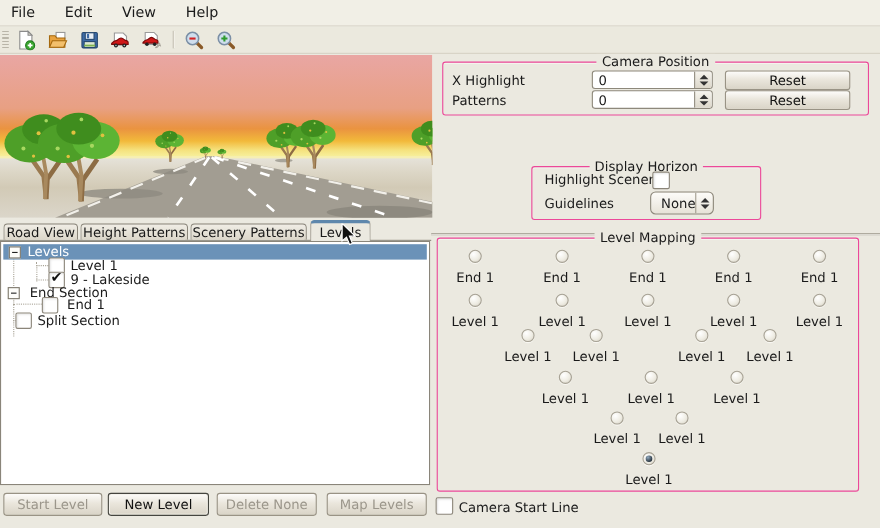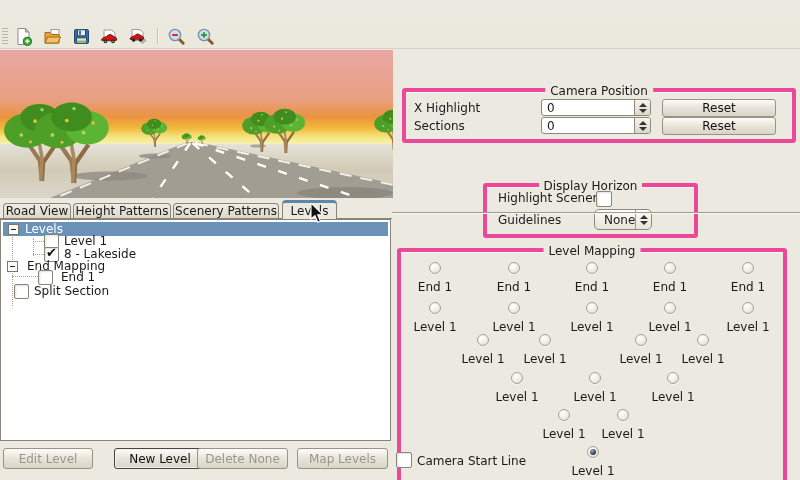--- a/index.html
+++ b/index.html
@@ -10,38 +10,38 @@
   
   #menubar{left:0;top:0;width:800px;height:24px;background:#f1efe6;border-bottom:1px solid #dad6ca;
            display:flex;align-items:center;padding-left:10px;box-sizing:border-box;}
   .menuitem{font-size:13px;margin-right:27px;cursor:default;}
   #toolbar{left:0;top:25px;width:800px;height:23px;background:#ebe9de;border-bottom:1px solid #d6d2c5;}
   .grip{position:absolute;left:2px;top:3px;width:6px;height:17px;
         background:repeating-linear-gradient(to bottom,#b9b5a8 0 1px,transparent 1px 3px);}
   .tbtn{position:absolute;top:1px;width:22px;height:21px;display:flex;align-items:center;justify-content:center;}
   .tsep{position:absolute;left:157px;top:3px;width:1px;height:16px;background:#c4c0b2;border-right:1px solid #f7f5ee;}
   
-  .group{position:absolute;border:4px solid #ec4899;border-radius:3px;box-shadow:inset 0 1px 0 #f8f7f2;margin-top:32px;}
+  .group{position:absolute;border:1px solid #ec4899;border-radius:3px;box-shadow:inset 0 1px 0 #f8f7f2;}
   .gtitle{position:absolute;top:-8px;left:50%;transform:translateX(-50%);background:#ebe9e0;
           padding:0 5px;white-space:nowrap;}
   .glabel{position:absolute;white-space:nowrap;}
   
   .spin{position:absolute;display:flex;background:#fff;border:1px solid #8d887b;border-radius:3px;
         box-sizing:border-box;overflow:hidden;}
   .spin .val{flex:1;padding:1px 4px 0 5px;font-size:12px;}
   .spin .arrows{width:15px;border-left:1px solid #8d887b;background:linear-gradient(#f6f4ee,#dcd7ca);
         display:flex;flex-direction:column;align-items:center;justify-content:center;gap:2px;}
   .aru{width:0;height:0;border-left:4px solid transparent;border-right:4px solid transparent;border-bottom:4px solid #333;}
   .ard{width:0;height:0;border-left:4px solid transparent;border-right:4px solid transparent;border-top:4px solid #333;}
   .btn{position:absolute;height:21px;box-sizing:border-box;border:1px solid #999385;border-radius:3px;
        background:linear-gradient(#fdfcfa,#eae6dc 45%,#d9d4c7);display:flex;align-items:center;justify-content:center;
        font-size:12px;color:#111;cursor:default;}
   .btn.small{height:18px;}
   .btn.disabled{color:#9b968b;}
-  .btn.default{border-color:#45453f;box-shadow:inset 0 0 0 1px #f4f2ec;margin-left:16px;}
+  .btn.default{border-color:#45453f;box-shadow:inset 0 0 0 1px #f4f2ec;}
   .cb{position:absolute;width:13px;height:13px;background:#fff;border:1px solid #8b8579;border-radius:2px;
       box-shadow:inset 1px 1px 2px rgba(0,0,0,.12);box-sizing:content-box;}
   .cb .tick{position:absolute;left:1px;top:-3px;font-size:13px;font-weight:bold;color:#101010;display:none;}
   .cb.checked .tick{display:block;}
   .radio{position:absolute;width:12px;height:12px;border-radius:50%;box-sizing:border-box;
          background:radial-gradient(circle at 35% 30%,#ffffff,#efede4 55%,#d7d2c4);
          border:1px solid #a7a295;box-shadow:0 1px 0 #f8f7f2;}
   .radio.sel::after{content:"";position:absolute;left:2px;top:2px;width:6px;height:6px;border-radius:50%;
          background:radial-gradient(circle at 35% 30%,#93abc0,#232f3a 75%);}
   .maplabel{position:absolute;width:64px;text-align:center;font-size:12px;}
@@ -75,20 +75,26 @@
   .combo .val{flex:1;display:flex;align-items:center;padding-left:9px;font-size:12px;}
   .combo .arrows{width:17px;border-left:1px solid #a29d90;display:flex;flex-direction:column;
          align-items:center;justify-content:center;gap:2px;}
   #cursor{z-index:50;pointer-events:none;}
 </style>
 </head>
 <body>
 
 <div id="app">
 
+  <div id="menubar" class="abs">
+      <span class="menuitem">File</span>
+      <span class="menuitem">Edit</span>
+      <span class="menuitem">View</span>
+      <span class="menuitem">Help</span>
+    </div>
 
   <div id="toolbar" class="abs">
     <div class="grip"></div>
     <div class="tbtn" style="left:12px">
       <svg width="19" height="19" viewBox="0 0 19 19">
         <path d="M4 1.5 h7.5 l3.5 3.5 v12.5 h-11 z" fill="#fff" stroke="#8b8b8b"></path>
         <path d="M11.5 1.5 l3.5 3.5 h-3.5 z" fill="#d9d5c9" stroke="#8b8b8b"></path>
         <circle cx="13.4" cy="14.3" r="4.1" fill="#3aa62f" stroke="#1d7a1d"></circle>
         <path d="M13.4 12.1 v4.4 M11.2 14.3 h4.4" stroke="#fff" stroke-width="1.5"></path>
       </svg>
@@ -205,21 +211,21 @@
     <span class="gtitle">Camera Position</span>
     <span class="glabel" style="left:8px;top:9px">X Highlight</span>
     <div class="spin" style="left:135px;top:7px;width:110px;height:17px">
       <span class="val">0</span>
       <span class="arrows">
           <span class="aru"></span>
           <span class="ard"></span>
         </span>
     </div>
     <div class="btn small" style="left:256px;top:7px;width:114px">Reset</div>
-    <span class="glabel" style="left:8px;top:27px">Sections</span>
+    <span class="glabel" style="left:8px;top:27px">Patterns</span>
     <div class="spin" style="left:135px;top:25px;width:110px;height:17px">
       <span class="val">0</span>
       <span class="arrows">
           <span class="aru"></span>
           <span class="ard"></span>
         </span>
     </div>
     <div class="btn small" style="left:256px;top:25px;width:114px">Reset</div>
   </div>
 
@@ -256,23 +262,23 @@
     <div class="dot-h" style="left:11px;top:71px;width:3px"></div>
   <div class="treesel">
         <span class="texp" style="left: 5px; top: 2px; position: absolute;"></span>
         <span style="margin-left: 22px;">Levels</span>
       </div>
       <div class="cb" style="left: 43px; top: 14px;"></div>
       <div class="trow" style="left: 63px; top: 14px;">Level 1</div>
       <div class="cb checked" style="left: 43px; top: 27px;">
         <span class="tick">✔</span>
       </div>
-      <div class="trow" style="left: 63px; top: 27px;">8 - Lakeside</div>
+      <div class="trow" style="left: 63px; top: 27px;">9 - Lakeside</div>
       <span class="texp" style="left: 6px; top: 41px;"></span>
-      <div class="trow" style="left: 26px; top: 39px;">End Mapping</div>
+      <div class="trow" style="left: 26px; top: 39px;">End Section</div>
       <div class="cb" style="left: 37px; top: 50px;"></div>
       <div class="trow" style="left: 60px; top: 50px;">End 1</div>
       <div class="cb" style="left: 13px; top: 64px;"></div>
       <div class="trow" style="left: 33px; top: 64px;">Split Section</div>
     </div>
 
   <div id="mapgroup" class="group" style="left:397px;top:216px;width:382px;height:229px">
     <span class="gtitle">Level Mapping</span>
   <div class="radio" style="left: 28px; top: 10px;"></div>
       <div class="maplabel" style="left: 2px; top: 28px;">End 1</div>
@@ -310,21 +316,21 @@
       <div class="maplabel" style="left: 240px; top: 138px;">Level 1</div>
       <div class="radio" style="left: 157px; top: 157px;"></div>
       <div class="maplabel" style="left: 131px; top: 175px;">Level 1</div>
       <div class="radio" style="left: 216px; top: 157px;"></div>
       <div class="maplabel" style="left: 190px; top: 175px;">Level 1</div>
       <div class="radio sel" style="left: 186px; top: 194px;"></div>
       <div class="maplabel" style="left: 160px; top: 212px;">Level 1</div>
     </div>
 
   <div id="actionbar">
-      <div class="btn disabled" style="left: 3px; top: 448px; width: 90px; position: absolute;">Edit Level</div>
+      <div class="btn disabled" style="left: 3px; top: 448px; width: 90px; position: absolute;">Start Level</div>
       <div class="btn default" style="left: 98px; top: 448px; width: 92px; position: absolute;">New Level</div>
       <div class="btn disabled" style="left: 197px; top: 448px; width: 91px; position: absolute;">Delete None</div>
       <div class="btn disabled" style="left: 297px; top: 448px; width: 91px; position: absolute;">Map Levels</div>
     </div>
   <div class="cb" style="left:396px;top:452px;width:14px;height:14px"></div>
   <span class="abs" style="left:417px;top:454px">Camera Start Line</span>
 
   <svg id="cursor" class="abs" style="left:310px;top:203px" width="14" height="21" viewBox="0 0 14 21">
     <path d="M1,0 L1,16 L5,12.6 L7.8,19.3 L10.4,18.2 L7.7,11.7 L12.8,11.7 Z" fill="#111" stroke="#fff" stroke-width="1.1"></path>
   </svg>

